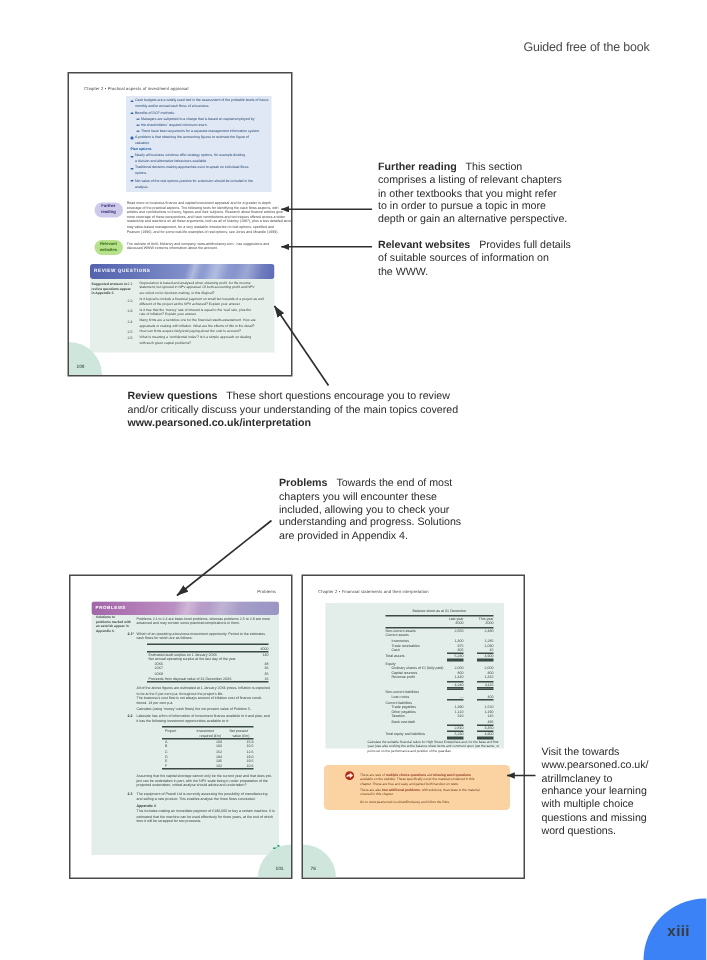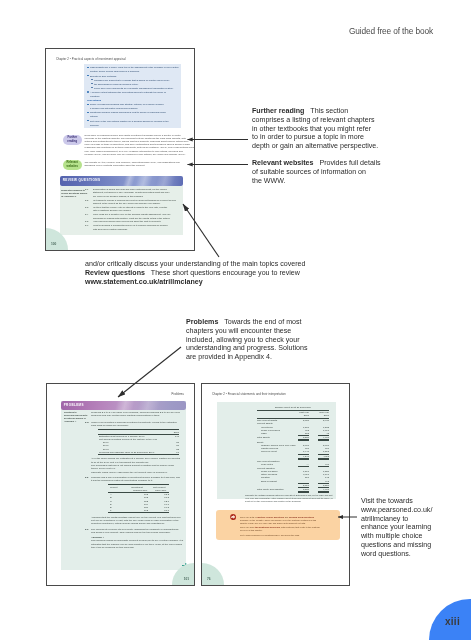--- a/index.html
+++ b/index.html
@@ -331,23 +331,23 @@
   <div>depth or gain an alternative perspective.</div>
 </div>
 
 <div class="ann" style="left:252px;top:159px;">
   <div><b>Relevant websites</b>&nbsp;&nbsp;&nbsp;<span>Provides full details</span></div>
   <div>of suitable sources of information on</div>
   <div>the WWW.</div>
 </div>
 
 <div class="ann" style="left:85px;top:260px;">
+  <div><b>Review questions</b>&nbsp;&nbsp;&nbsp;<span>These short questions encourage you to review</span></div>
   <div>and/or critically discuss your understanding of the main topics covered</div>
-  <div><b>Review questions</b>&nbsp;&nbsp;&nbsp;<span>These short questions encourage you to review</span></div>
-  <div><b>www.statement.co.uk/atrillmclaney</b></div>
+  <div><b>www.pearsoned.co.uk/interpretation</b></div>
 </div>
 
 <div class="ann" style="left:186px;top:318px;">
   <div><b>Problems</b>&nbsp;&nbsp;&nbsp;<span>Towards the end of most</span></div>
   <div>chapters you will encounter these</div>
   <div>included, allowing you to check your</div>
   <div>understanding and progress. Solutions</div>
   <div>are provided in Appendix 4.</div>
 </div>
 

